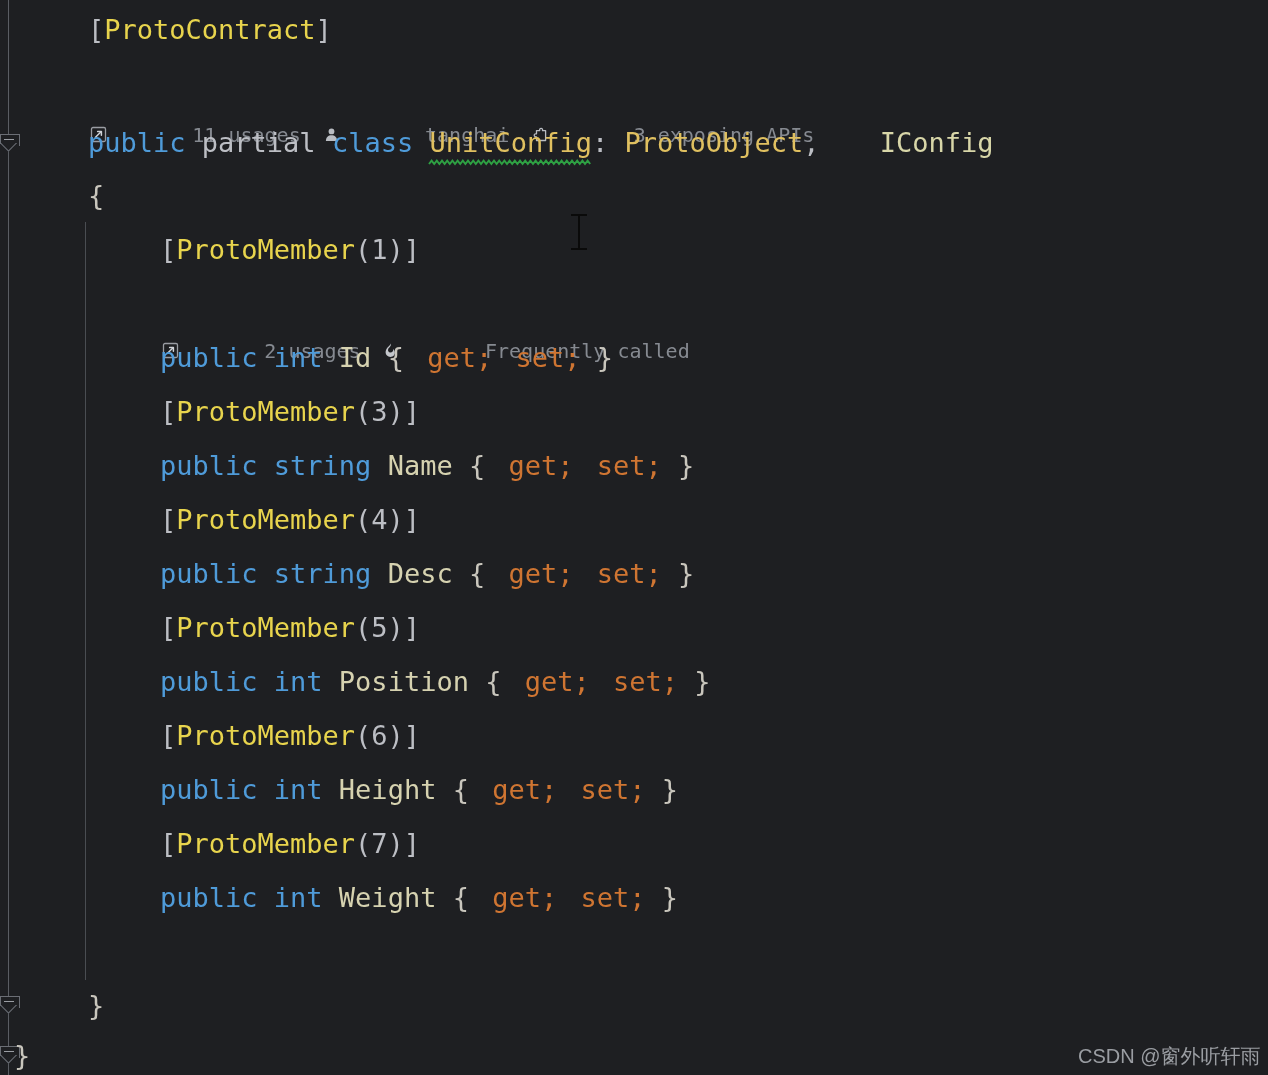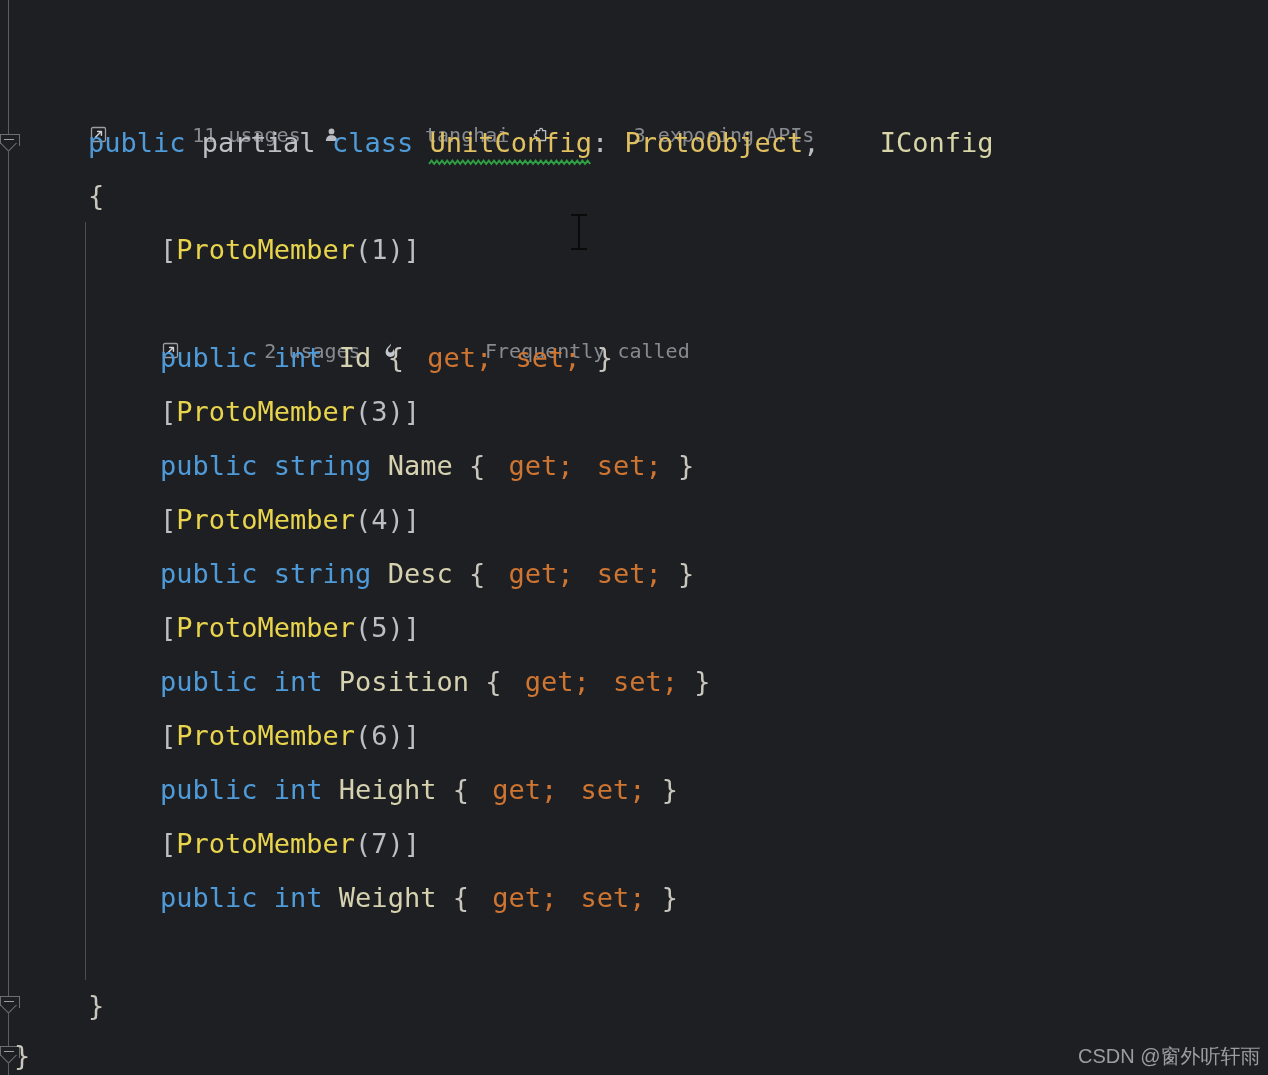--- a/index.html
+++ b/index.html
@@ -167,20 +167,21 @@
     <div class="dash"></div>
   </div>
   <div class="fold-marker" style="top:1046px;">
     <div class="body"></div>
     <div class="tip"></div>
     <div class="dash"></div>
   </div>
 
   <div class="indent-guide" style="left:85px; top:222px; height:758px;"></div>
 
+  <div class="code-line" style="left:88px; top:14px;"><span class="punct">[</span><span class="attr">ProtoContract</span><span class="punct">]</span></div>
 
   <div class="hint-line" style="left:90px; top:78px;align-items:center;">
     <span class="hint-seg">
       <span class="icon">
         <svg width="17" height="17" viewBox="0 0 17 17">
           <rect x="1.5" y="1.5" width="14" height="14" rx="1.5" fill="none" stroke="#9a9da3" stroke-width="1.3"></rect>
           <path d="M5.5 11.3 L11 5.8" stroke="#d0d3d8" stroke-width="1.5" stroke-linecap="round"></path>
           <path d="M7.6 5.4 L11.4 5.4 L11.4 9.2" fill="none" stroke="#d0d3d8" stroke-width="1.5" stroke-linejoin="round" stroke-linecap="round"></path>
         </svg>
       </span>

